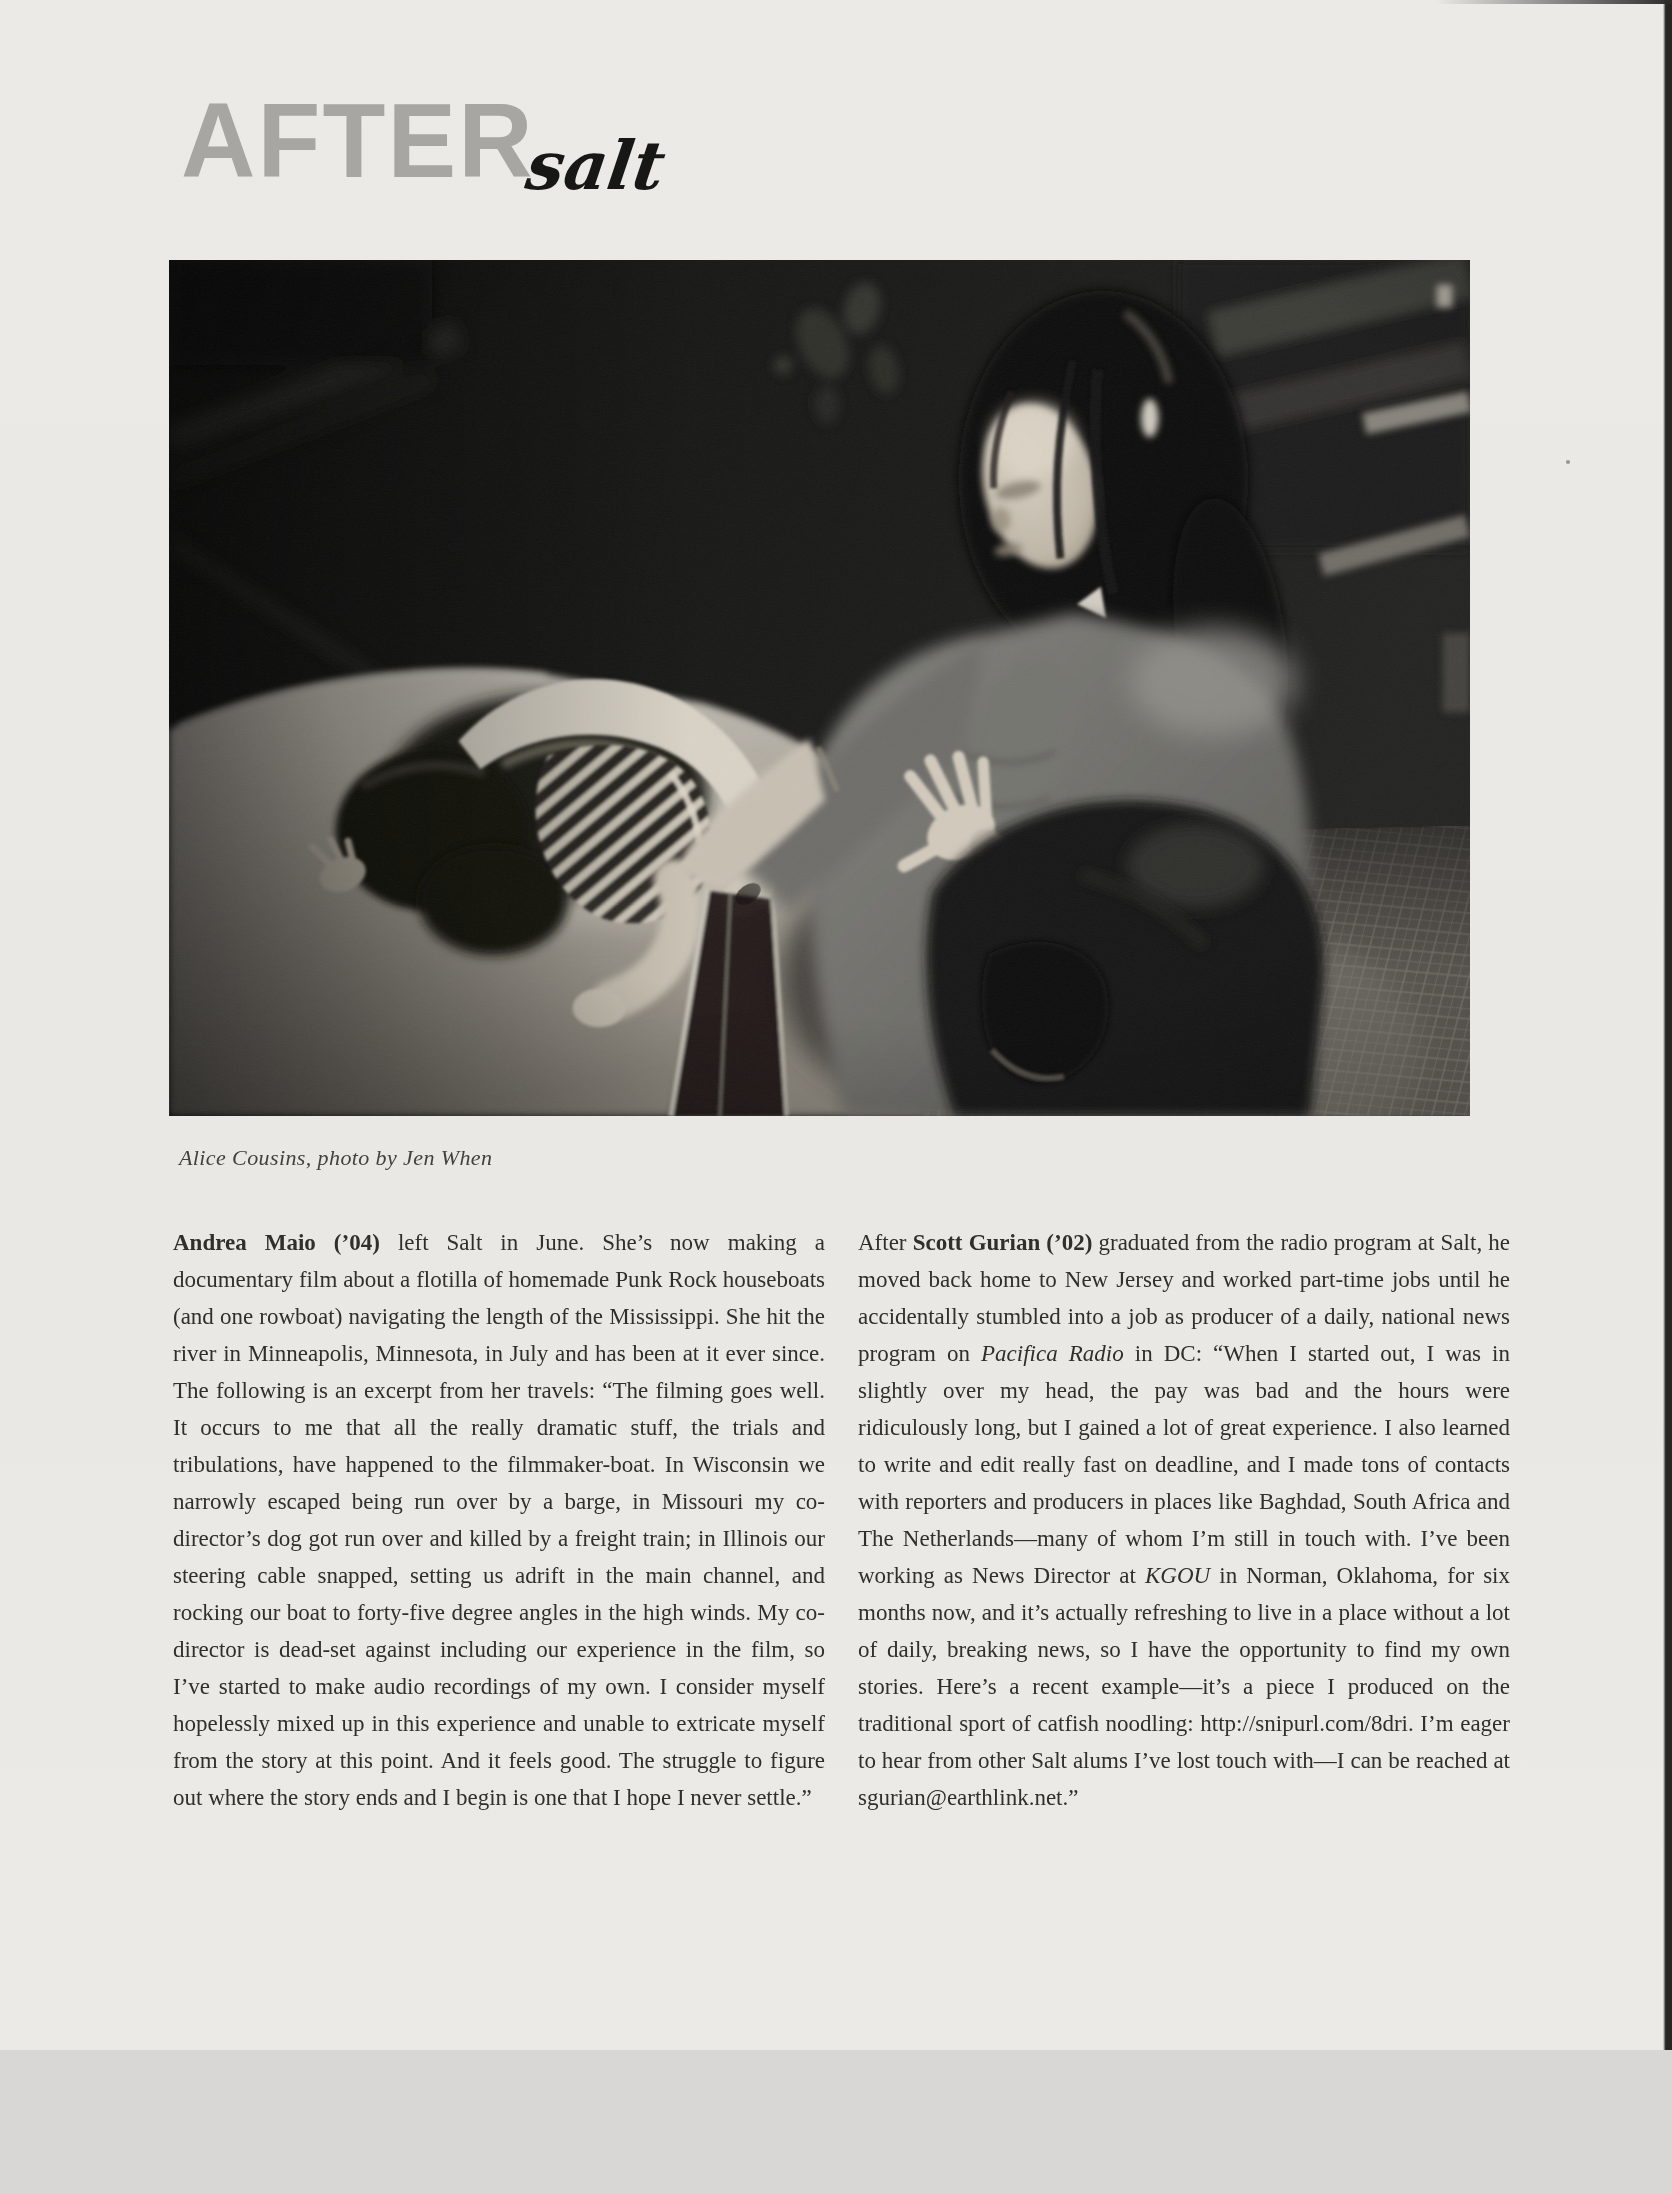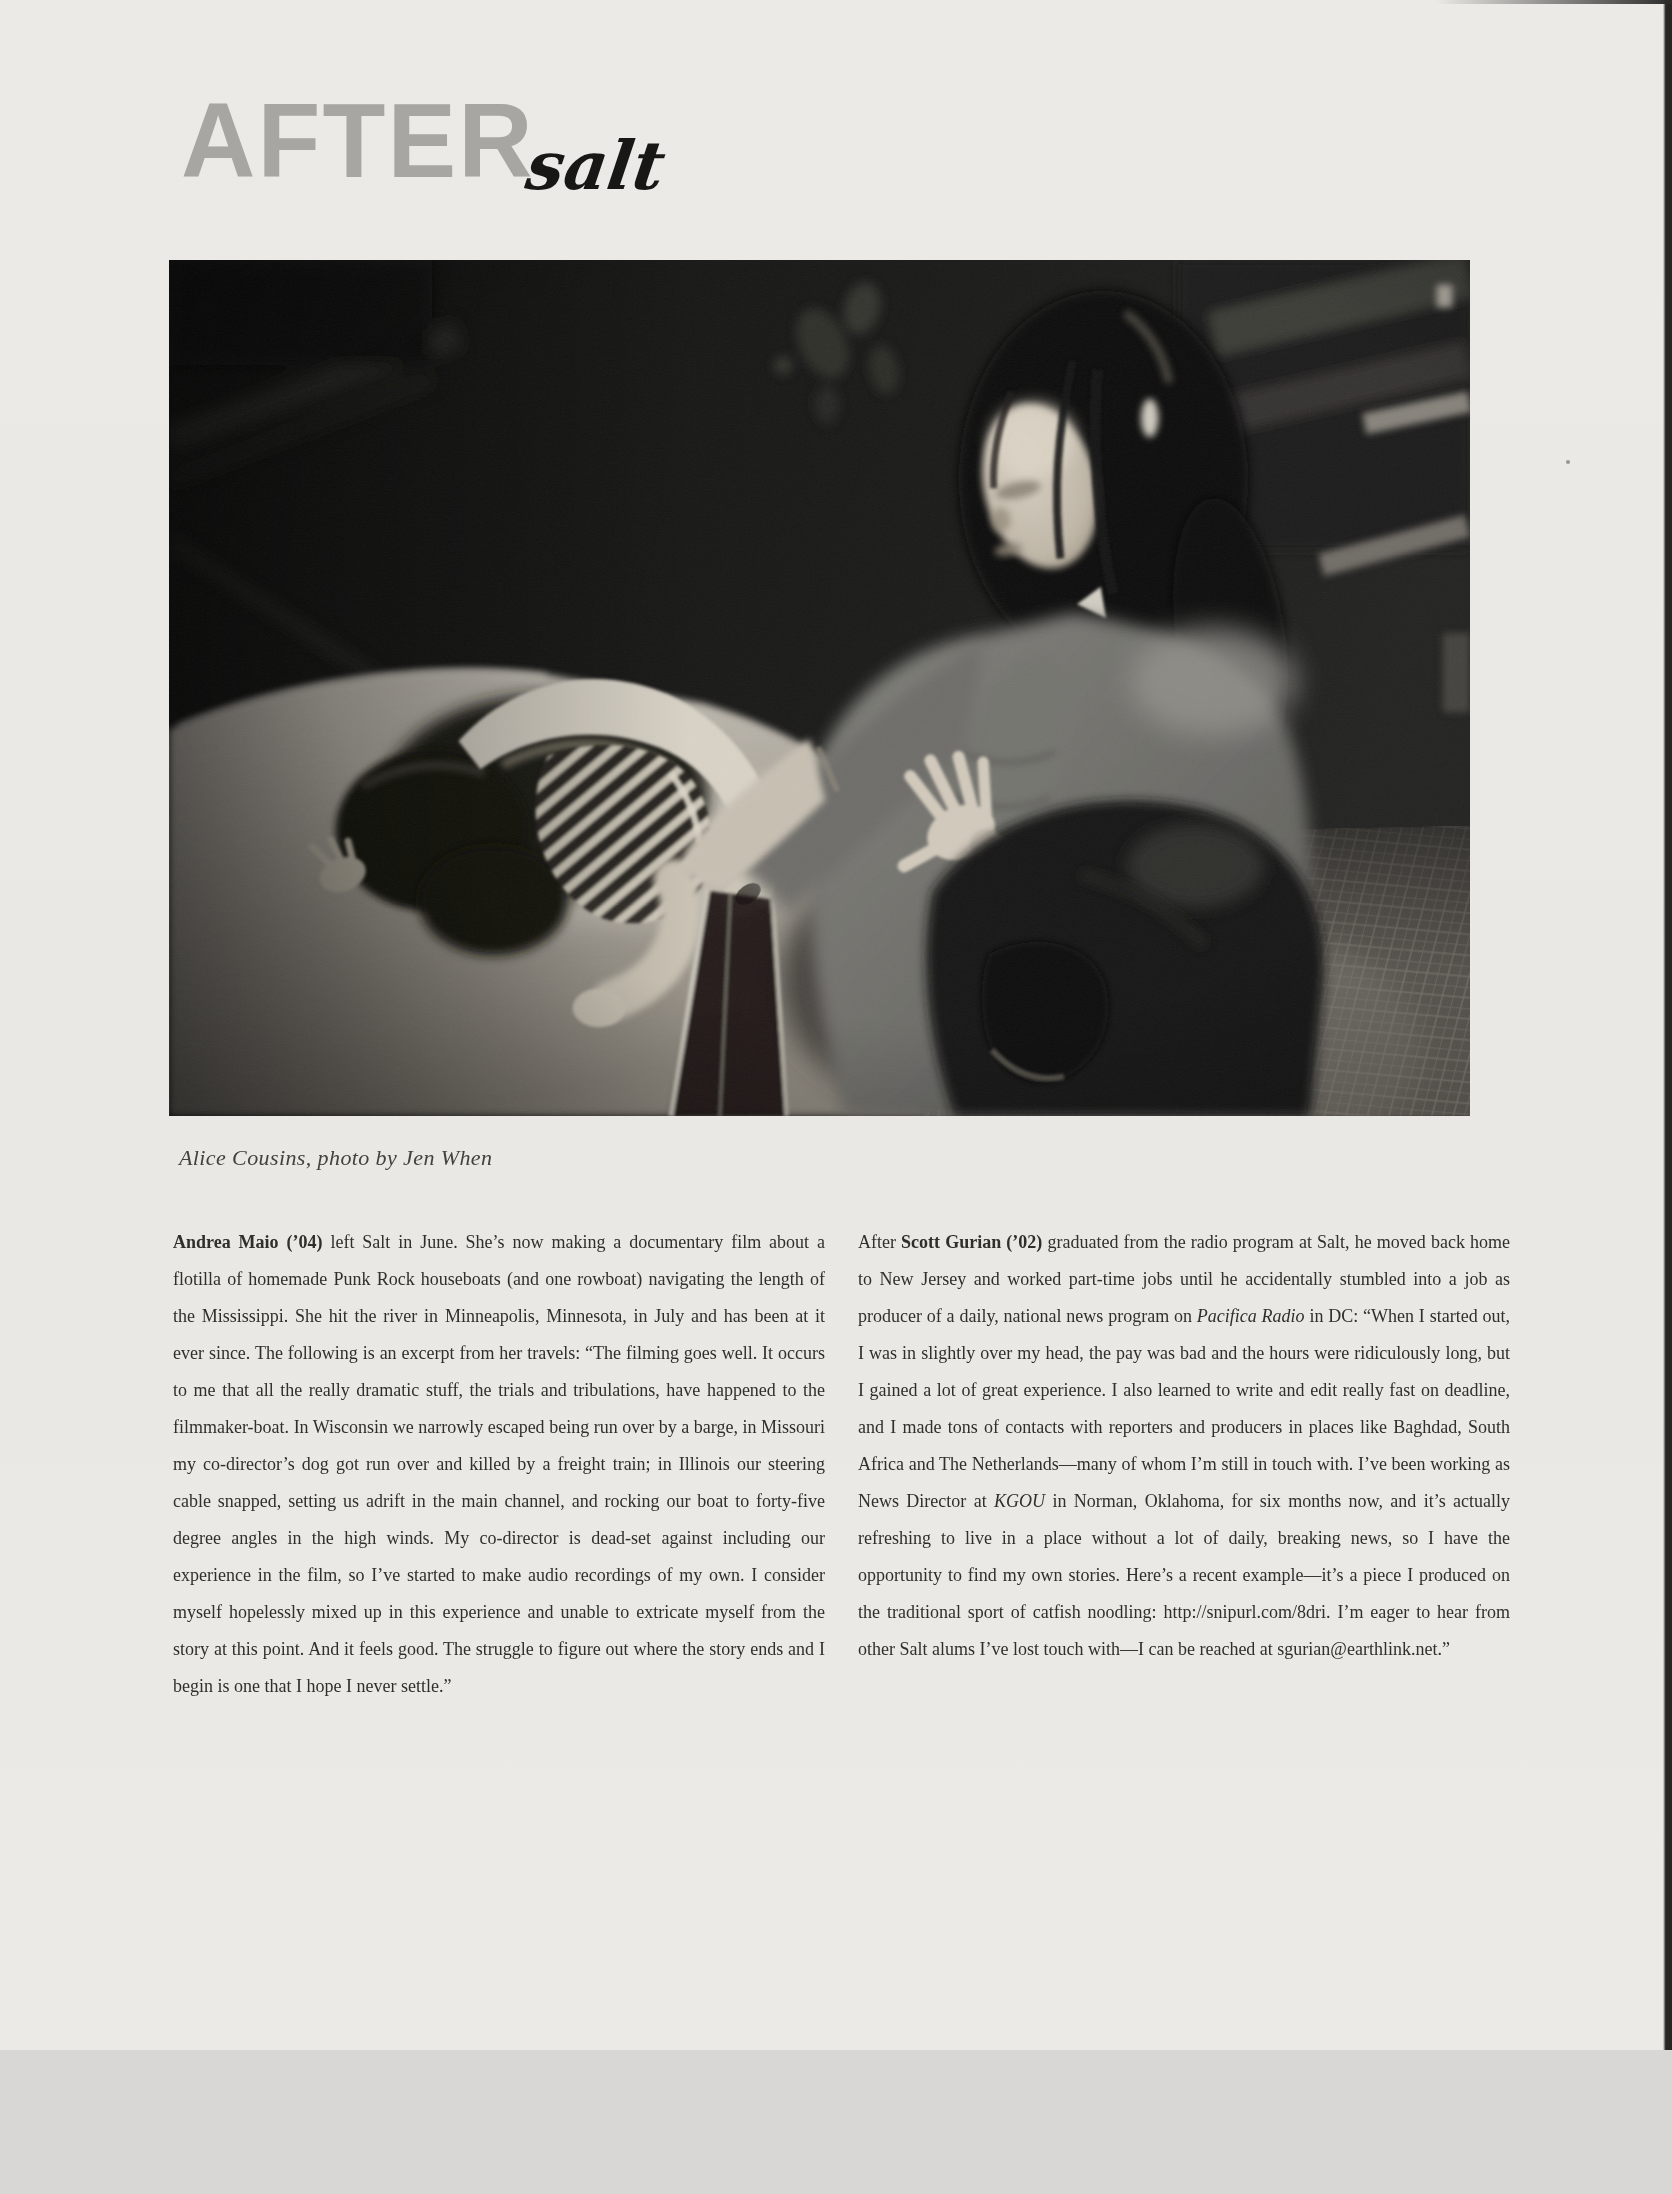--- a/index.html
+++ b/index.html
@@ -12,21 +12,21 @@
               letter-spacing:2.2px;color:#a8a6a2;transform:scaleX(0.98);transform-origin:left bottom;}
   .logo-salt{font-family:"DejaVu Serif",serif;font-weight:bold;font-style:italic;font-size:67px;line-height:1;
              color:#171716;margin-left:-15px;position:relative;top:6.1px;transform:skewX(-8deg);}
   
   .photo-figure{position:absolute;left:169px;top:260px;width:1301px;height:856px;margin:0;background:#151514;}
   .photo-figure svg{display:block;width:100%;height:100%;}
   
   .caption{position:absolute;left:179px;top:1145px;font-style:italic;font-size:22px;letter-spacing:0.4px;color:#43413c;}
   
   .columns{position:absolute;left:173px;top:1224px;width:1337px;display:flex;gap:33px;}
-  .col{width:652px;margin:0;font-size:18px;line-height:37px;text-align:justify;color:#302f2b;}
+  .col{width:652px;margin:0;font-size:23px;line-height:37px;text-align:justify;color:#302f2b;}
   .col .b{font-weight:bold;}
   .col .i{font-style:italic;}
   
   .folio{position:absolute;left:69px;top:2123px;color:#504e49;}
   .folio-num{font-size:45px;line-height:1;}
   .folio-mag{font-size:18px;line-height:1;letter-spacing:3.5px;margin-top:-3.5px;padding-left:1.3px;}
   
   .edge-right{position:absolute;right:0;top:0;width:8.8px;height:100%;
               background:linear-gradient(to left,#262624 0,#262624 70%,rgba(38,38,36,0) 100%);}
   .edge-top{position:absolute;top:0;left:1435px;width:237px;height:3.5px;

